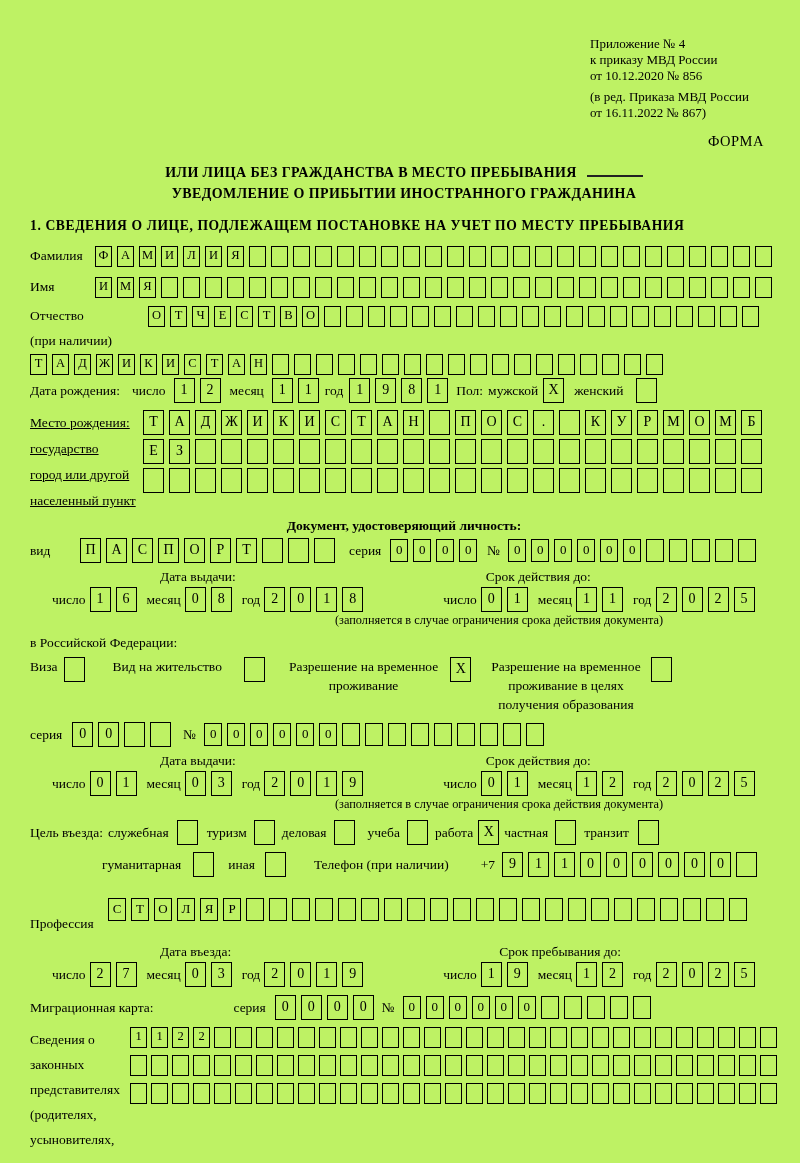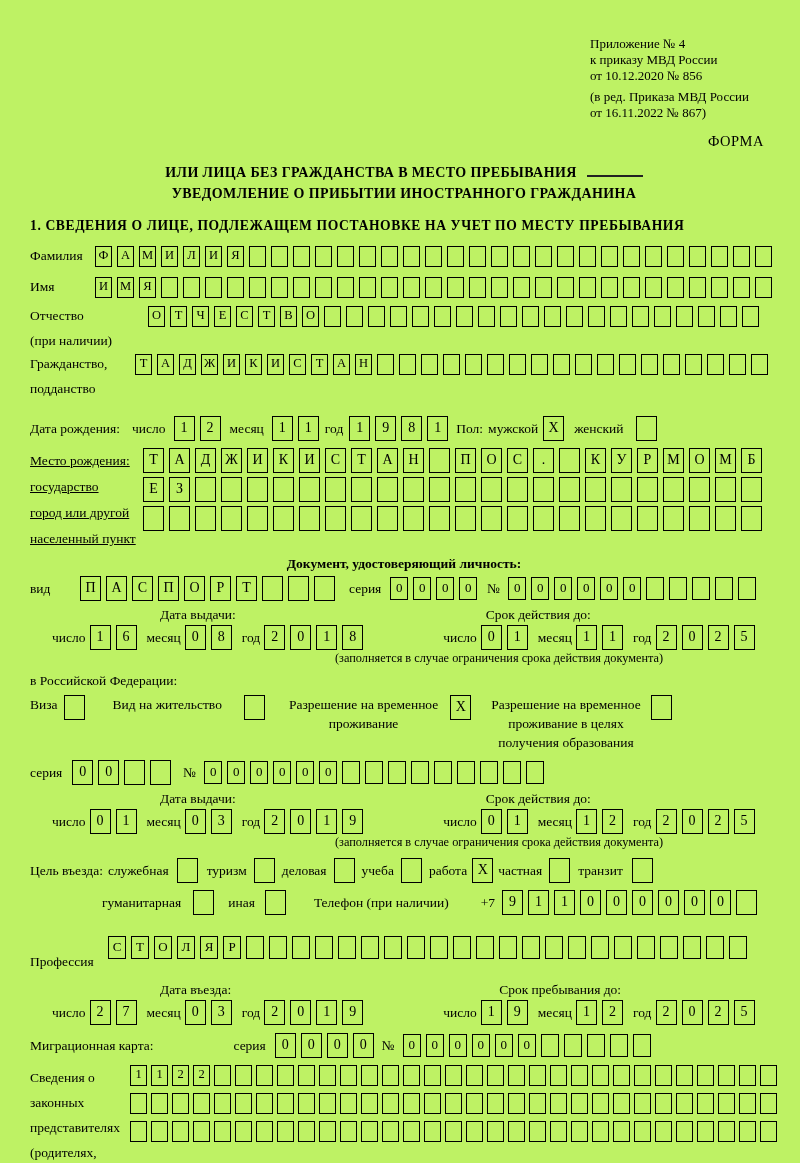--- a/index.html
+++ b/index.html
@@ -168,24 +168,20 @@
         <span class="cell"></span>
         <span class="cell"></span>
         <span class="cell"></span>
         <span class="cell"></span>
         <span class="cell"></span>
         <span class="cell"></span>
       </div>
   </div>
 
   <div class="row" style="margin-top:3px;">
-    <div class="lbl" style="width:105px;">
-      <span>Гражданство,</span>
-      <span class="l2" style="margin-top:5px;">подданство</span>
-    </div>
     <div class="cells">
         <span class="cell">Т</span>
         <span class="cell">А</span>
         <span class="cell">Д</span>
         <span class="cell">Ж</span>
         <span class="cell">И</span>
         <span class="cell">К</span>
         <span class="cell">И</span>
         <span class="cell">С</span>
         <span class="cell">Т</span>
@@ -205,21 +201,21 @@
         <span class="cell"></span>
         <span class="cell"></span>
         <span class="cell"></span>
         <span class="cell"></span>
         <span class="cell"></span>
         <span class="cell"></span>
         <span class="cell"></span>
       </div>
   </div>
 
-  <div class="row" style="margin-top:17px;align-items:center;">
+  <div class="row" style="margin-top:3px;align-items:center;">
     <span class="inline-lbl">Дата рождения:</span>
     <span class="inline-lbl" style="margin-left:12px;">число</span>
     <div class="cells" style="margin-left:8px;">
         <span class="cell cell-lg">1</span>
         <span class="cell cell-lg">2</span>
       </div>
     <span class="inline-lbl" style="margin-left:9px;">месяц</span>
     <div class="cells" style="margin-left:8px;">
         <span class="cell cell-lg">1</span>
         <span class="cell cell-lg">1</span>
@@ -533,21 +529,21 @@
         <span class="cell cell-lg"></span>
       </div>
     <span class="inline-lbl" style="margin-left:9px;">туризм</span>
     <div class="cells" style="margin-left:7px;">
         <span class="cell cell-lg"></span>
       </div>
     <span class="inline-lbl" style="margin-left:7px;">деловая</span>
     <div class="cells" style="margin-left:7px;">
         <span class="cell cell-lg"></span>
       </div>
-    <span class="inline-lbl" style="margin-left:7px;">учеба</span>
+    <span class="inline-lbl" style="margin-left:13px;">учеба</span>
     <div class="cells" style="margin-left:7px;">
         <span class="cell cell-lg"></span>
       </div>
     <span class="inline-lbl" style="margin-left:7px;">работа</span>
     <div class="cells" style="margin-left:5px;">
         <span class="cell cell-lg">X</span>
       </div>
     <span class="inline-lbl" style="margin-left:5px;">частная</span>
     <div class="cells" style="margin-left:7px;">
         <span class="cell cell-lg"></span>

